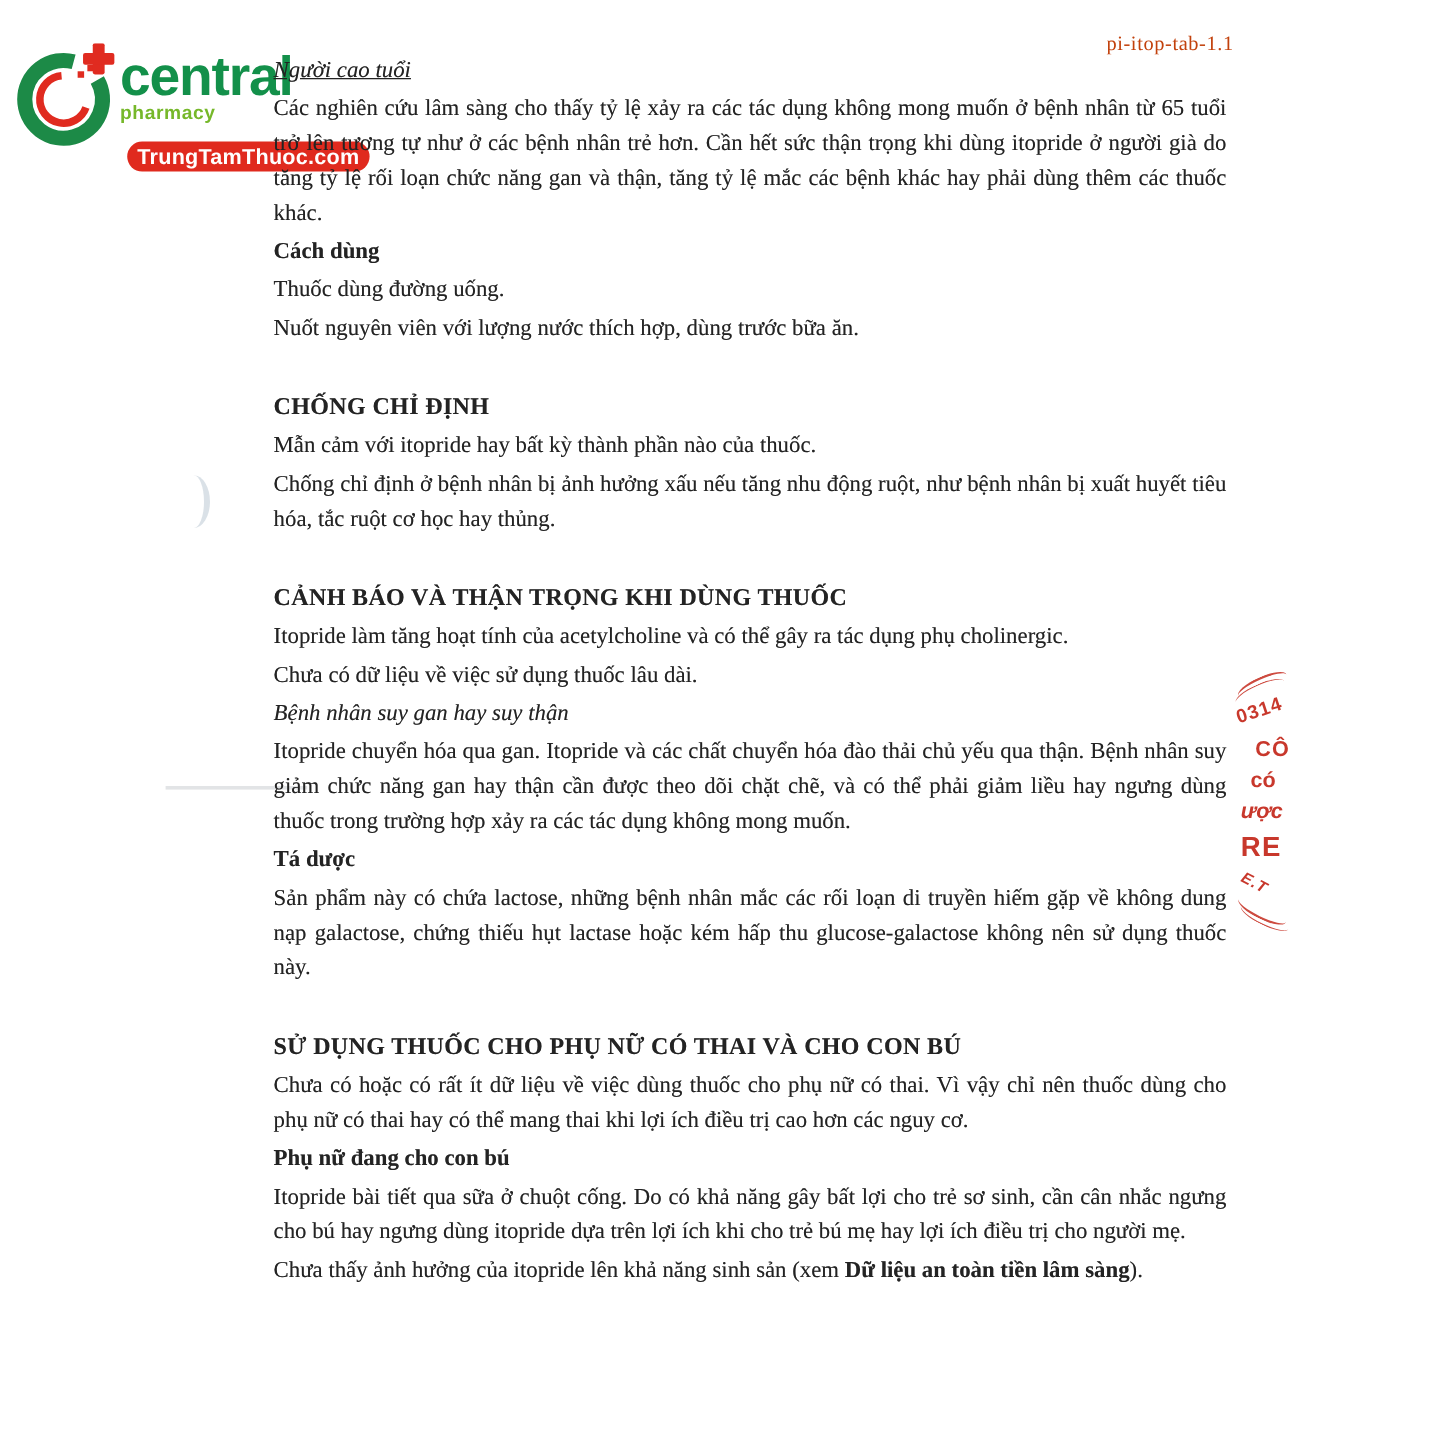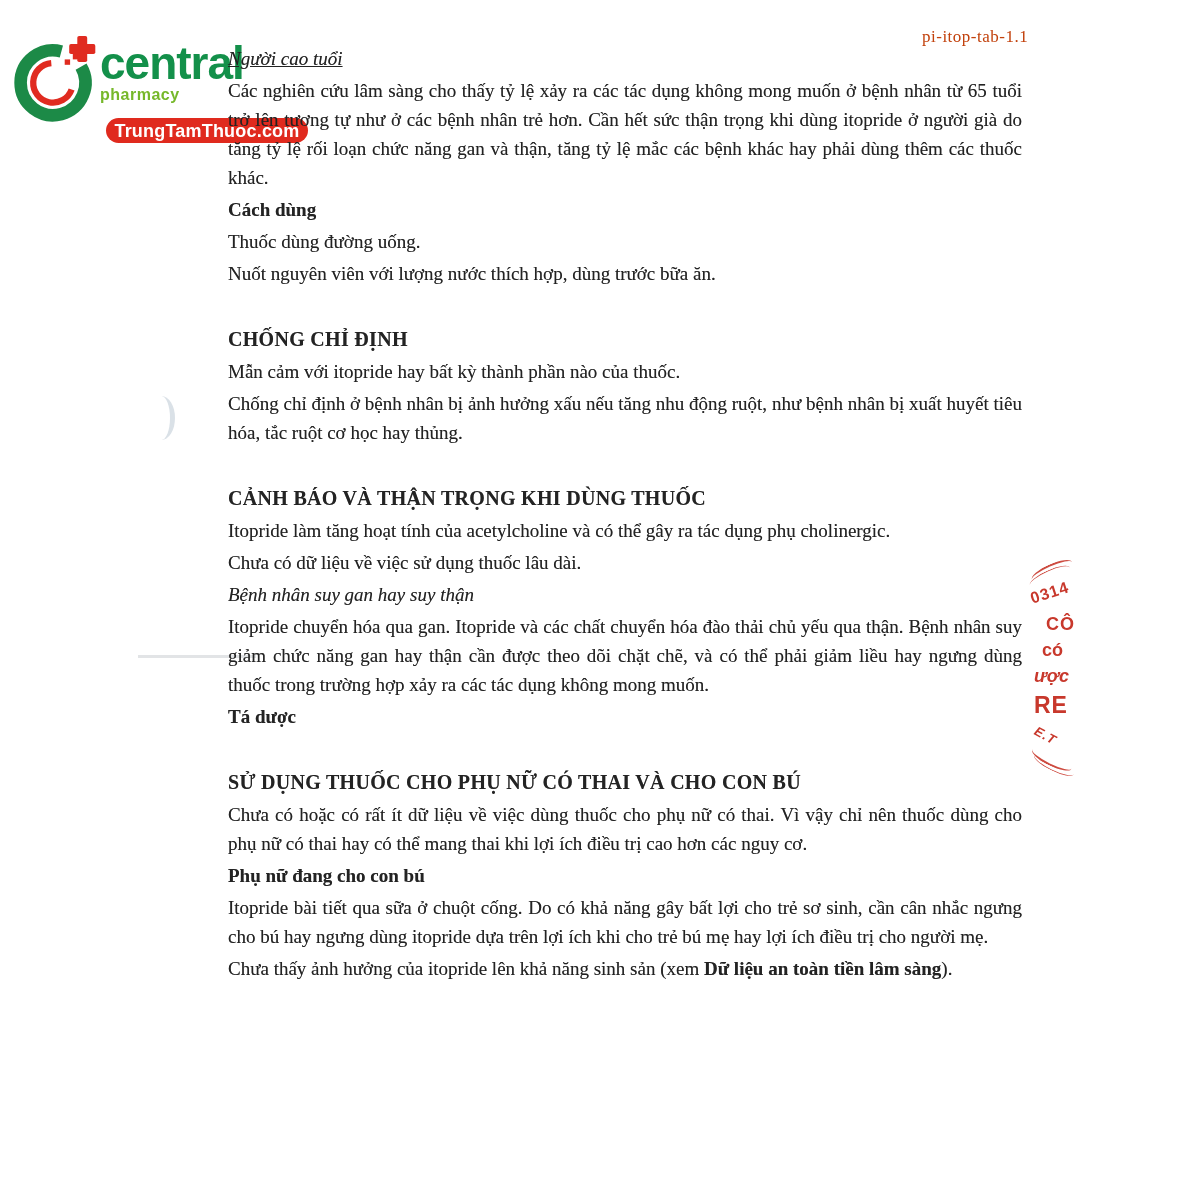--- a/index.html
+++ b/index.html
@@ -125,20 +125,21 @@
     <p>Chống chỉ định ở bệnh nhân bị ảnh hưởng xấu nếu tăng nhu động ruột, như bệnh nhân bị xuất huyết tiêu hóa, tắc ruột cơ học hay thủng.</p>
 
     <p class="h-section">CẢNH BÁO VÀ THẬN TRỌNG KHI DÙNG THUỐC</p>
     <p>Itopride làm tăng hoạt tính của acetylcholine và có thể gây ra tác dụng phụ cholinergic.</p>
     <p>Chưa có dữ liệu về việc sử dụng thuốc lâu dài.</p>
 
     <p class="h-italic">Bệnh nhân suy gan hay suy thận</p>
     <p>Itopride chuyển hóa qua gan. Itopride và các chất chuyển hóa đào thải chủ yếu qua thận. Bệnh nhân suy giảm chức năng gan hay thận cần được theo dõi chặt chẽ, và có thể phải giảm liều hay ngưng dùng thuốc trong trường hợp xảy ra các tác dụng không mong muốn.</p>
 
     <p class="h-bold">Tá dược</p>
+    <p>Sản phẩm này có chứa lactose, những bệnh nhân mắc các rối loạn di truyền hiếm gặp về không dung nạp galactose, chứng thiếu hụt lactase hoặc kém hấp thu glucose-galactose không nên sử dụng thuốc này.</p>
 
     <p class="h-section">SỬ DỤNG THUỐC CHO PHỤ NỮ CÓ THAI VÀ CHO CON BÚ</p>
 
     <p>Chưa có hoặc có rất ít dữ liệu về việc dùng thuốc cho phụ nữ có thai. Vì vậy chỉ nên thuốc dùng cho phụ nữ có thai hay có thể mang thai khi lợi ích điều trị cao hơn các nguy cơ.</p>
 
     <p class="h-bold">Phụ nữ đang cho con bú</p>
     <p>Itopride bài tiết qua sữa ở chuột cống. Do có khả năng gây bất lợi cho trẻ sơ sinh, cần cân nhắc ngưng cho bú hay ngưng dùng itopride dựa trên lợi ích khi cho trẻ bú mẹ hay lợi ích điều trị cho người mẹ.</p>
 
     <p><span>Chưa thấy ảnh hưởng của itopride lên khả năng sinh sản (xem </span><b>Dữ liệu an toàn tiền lâm sàng</b><span>).</span></p>
 

